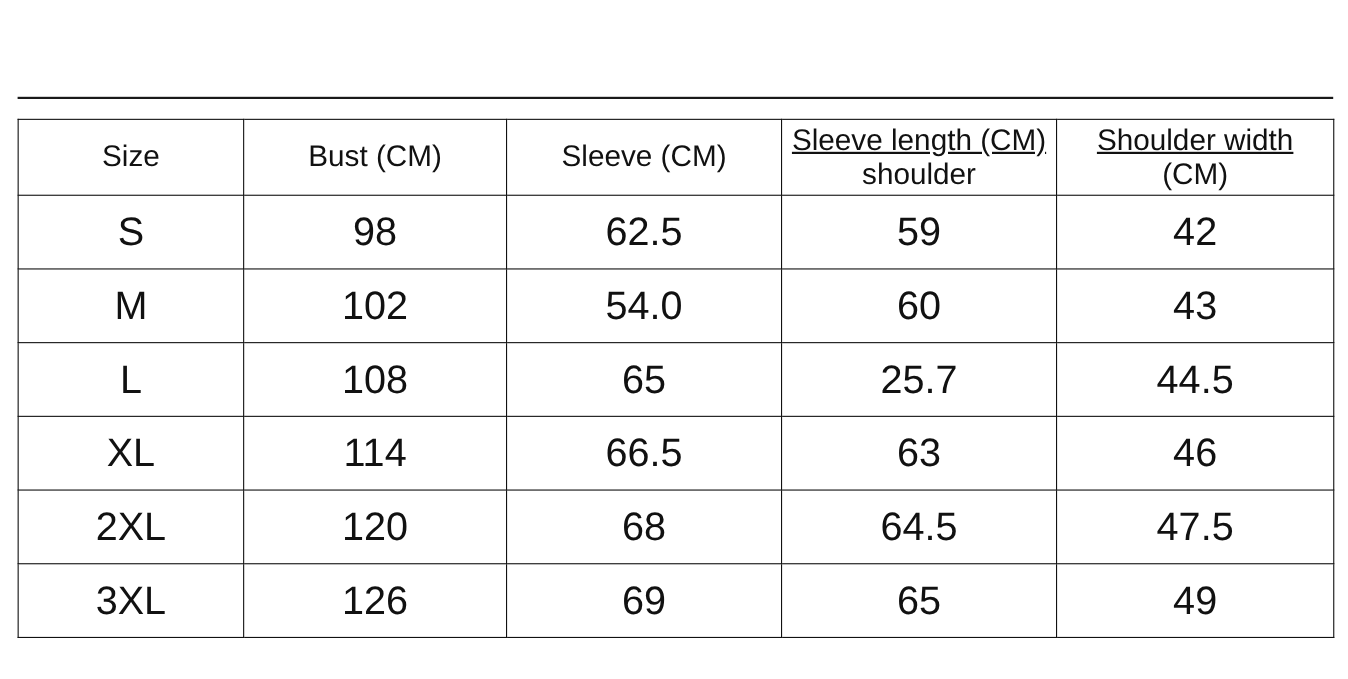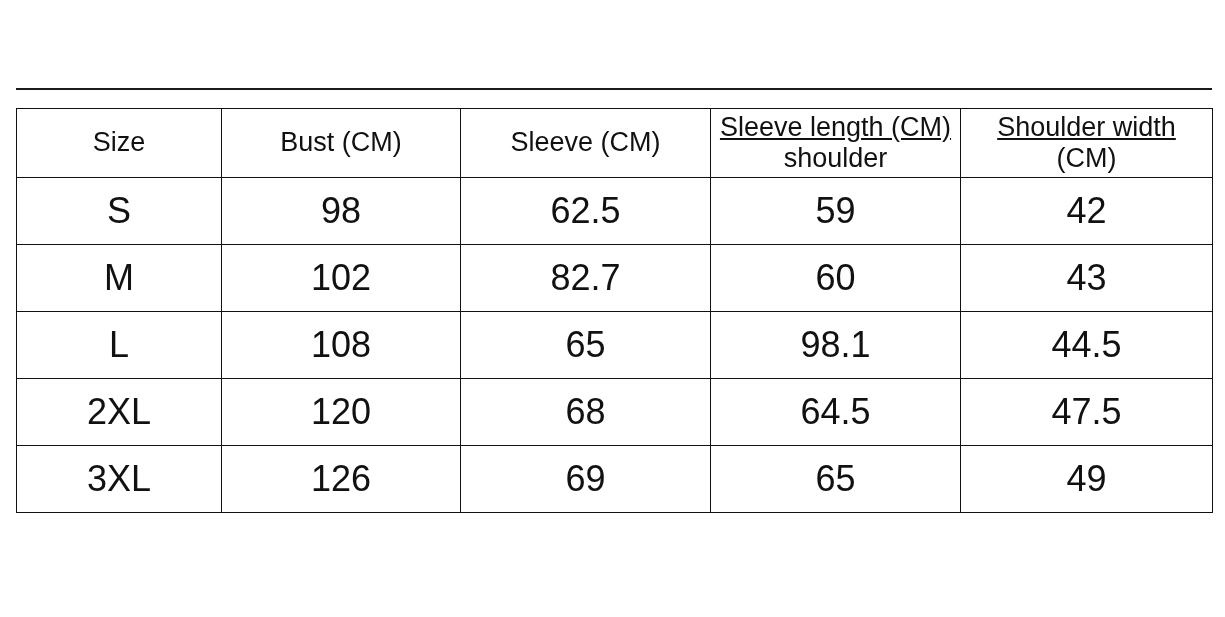--- a/index.html
+++ b/index.html
@@ -112,30 +112,37 @@
       <tr>
         <td>S</td>
         <td>98</td>
         <td>62.5</td>
         <td>59</td>
         <td>42</td>
       </tr>
       <tr>
         <td>M</td>
         <td>102</td>
-        <td>82.7</td>
+        <td>54.0</td>
         <td>60</td>
         <td>43</td>
       </tr>
       <tr>
         <td>L</td>
         <td>108</td>
         <td>65</td>
-        <td>98.1</td>
+        <td>25.7</td>
         <td>44.5</td>
+      </tr>
+      <tr>
+        <td>XL</td>
+        <td>114</td>
+        <td>66.5</td>
+        <td>63</td>
+        <td>46</td>
       </tr>
       <tr>
         <td>2XL</td>
         <td>120</td>
         <td>68</td>
         <td>64.5</td>
         <td>47.5</td>
       </tr>
       <tr>
         <td>3XL</td>

